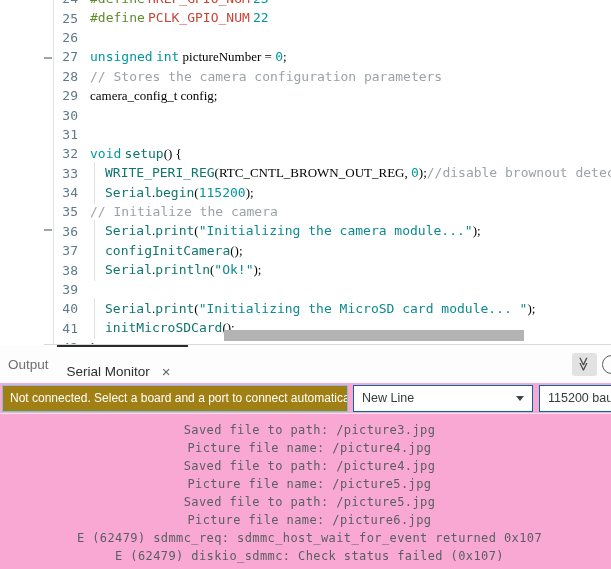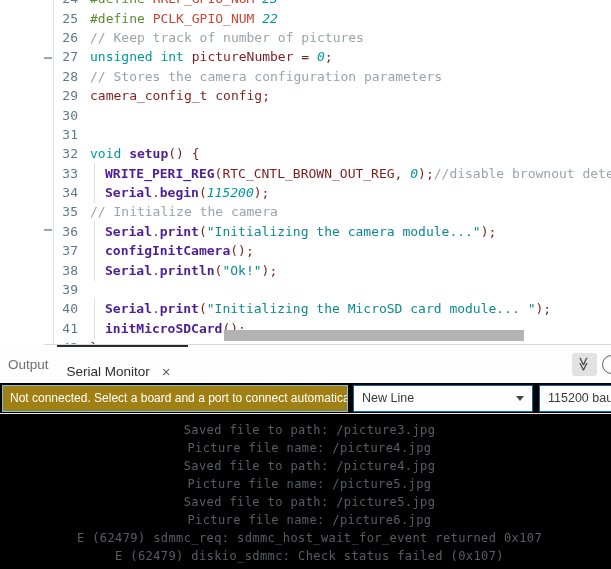--- a/index.html
+++ b/index.html
@@ -16,31 +16,31 @@
   .code-lines { position:absolute; left:10px; top:-11px; right:0;
                 font-family:"DejaVu Sans Mono", monospace; font-size:13px; }
   .code-line { display:flex; height:19.4px; align-items:center; white-space:pre; }
   .ln { width:36px; flex:0 0 36px; text-align:right; padding-right:12px; color:#5c7a8a; }
   .code { position:relative; white-space:pre; color:#434f54; }
   .code.indent { padding-left:15px; }
   .code.indent::before { content:""; position:absolute; left:4px; top:-3px; bottom:-3px;
                          border-left:1px solid #e0e0e0; }
   .tk-pp  { color:#5e8a2d; }
   .tk-mac { color:#c94535; }
-  .tk-fn  { color:#4c1d95;font-weight:bold; }
+  .tk-fn  { color:#0f766e; }
   .tk-kw  { color:#00979c; }
-  .tk-num { color:#00979c;font-style:italic; }
+  .tk-num { color:#00979c; }
   .tk-str { color:#0b8a8f; }
   .tk-cmt { color:#9aa3a8; }
-  .tk-pl  { color:#7f1d1d; }
+  .tk-pl  { color:#000000;font-family:Liberation Serif, serif; }
   .h-scrollbar { position:absolute; left:180px; top:330px; width:300px; height:11px;
                  background:#b3b3b3; z-index:4; }
 
   
-  .panel { position:relative; width:611px; height:224px; background:#000000; }
+  .panel { position:relative; width:611px; height:224px; background:#f9a8d4; }
   .panel-header { position:relative; height:38px; display:flex; align-items:center;
                   background:#fdfdfd; overflow:hidden; }
   .tab { height:38px; display:flex; align-items:center; font-size:13.5px; cursor:default; }
   .tab-output { padding:0 8px; color:#6f6f6f; }
   .tab-serial { padding:12px 14px 0 10px; color:#2f2f2f; border-top:2.5px solid #2b2b2b; gap:9px; }
   .tab-close { color:#5f5f5f; font-size:15px; line-height:1; padding:1px 3px; }
   .header-actions { margin-left:auto; display:flex; align-items:center; }
   .collapse-btn { width:25px; height:23px; background:#e2e2e2; border-radius:3px;
                   display:flex; align-items:center; justify-content:center; margin-right:14px; }
   .collapse-glyph { display:inline-block; transform:rotate(90deg); font-size:14px;
@@ -69,21 +69,21 @@
 <body>
 
 <div class="editor">
   <div class="left-strip">
     <div class="strip-mark m1"></div>
     <div class="strip-mark m2"></div>
   </div>
   <div class="code-lines" id="code-lines">
       <div class="code-line"><div class="ln">24</div><div class="code"><span class="tk-pp">#define</span><span class="tk-pl"> </span><span class="tk-mac">HREF_GPIO_NUM</span><span class="tk-pl"> </span><span class="tk-num">23</span></div></div>
       <div class="code-line"><div class="ln">25</div><div class="code"><span class="tk-pp">#define</span><span class="tk-pl"> </span><span class="tk-mac">PCLK_GPIO_NUM</span><span class="tk-pl"> </span><span class="tk-num">22</span></div></div>
-      <div class="code-line"><div class="ln">26</div><div class="code"><span class="tk-cmt">// Keep track of number of pictures</span></div></div>
+      <div class="code-line"><div class="ln">26</div></div>
       <div class="code-line"><div class="ln">27</div><div class="code"><span class="tk-kw">unsigned</span><span class="tk-pl"> </span><span class="tk-kw">int</span><span class="tk-pl"> pictureNumber = </span><span class="tk-num">0</span><span class="tk-pl">;</span></div></div>
       <div class="code-line"><div class="ln">28</div><div class="code"><span class="tk-cmt">// Stores the camera configuration parameters</span></div></div>
       <div class="code-line"><div class="ln">29</div><div class="code"><span class="tk-pl">camera_config_t config;</span></div></div>
       <div class="code-line"><div class="ln">30</div><div class="code"></div></div>
       <div class="code-line"><div class="ln">31</div><div class="code"></div></div>
       <div class="code-line"><div class="ln">32</div><div class="code"><span class="tk-kw">void</span><span class="tk-pl"> </span><span class="tk-fn">setup</span><span class="tk-pl">() {</span></div></div>
       <div class="code-line"><div class="ln">33</div><div class="code indent"><span class="tk-fn">WRITE_PERI_REG</span><span class="tk-pl">(RTC_CNTL_BROWN_OUT_REG, </span><span class="tk-num">0</span><span class="tk-pl">);</span><span class="tk-cmt">//disable brownout detect</span></div></div>
       <div class="code-line"><div class="ln">34</div><div class="code indent"><span class="tk-fn">Serial</span><span class="tk-pl">.</span><span class="tk-fn">begin</span><span class="tk-pl">(</span><span class="tk-num">115200</span><span class="tk-pl">);</span></div></div>
       <div class="code-line"><div class="ln">35</div><div class="code"><span class="tk-cmt">// Initialize the camera</span></div></div>
       <div class="code-line"><div class="ln">36</div><div class="code indent"><span class="tk-fn">Serial</span><span class="tk-pl">.</span><span class="tk-fn">print</span><span class="tk-pl">(</span><span class="tk-str">"Initializing the camera module..."</span><span class="tk-pl">);</span></div></div>

